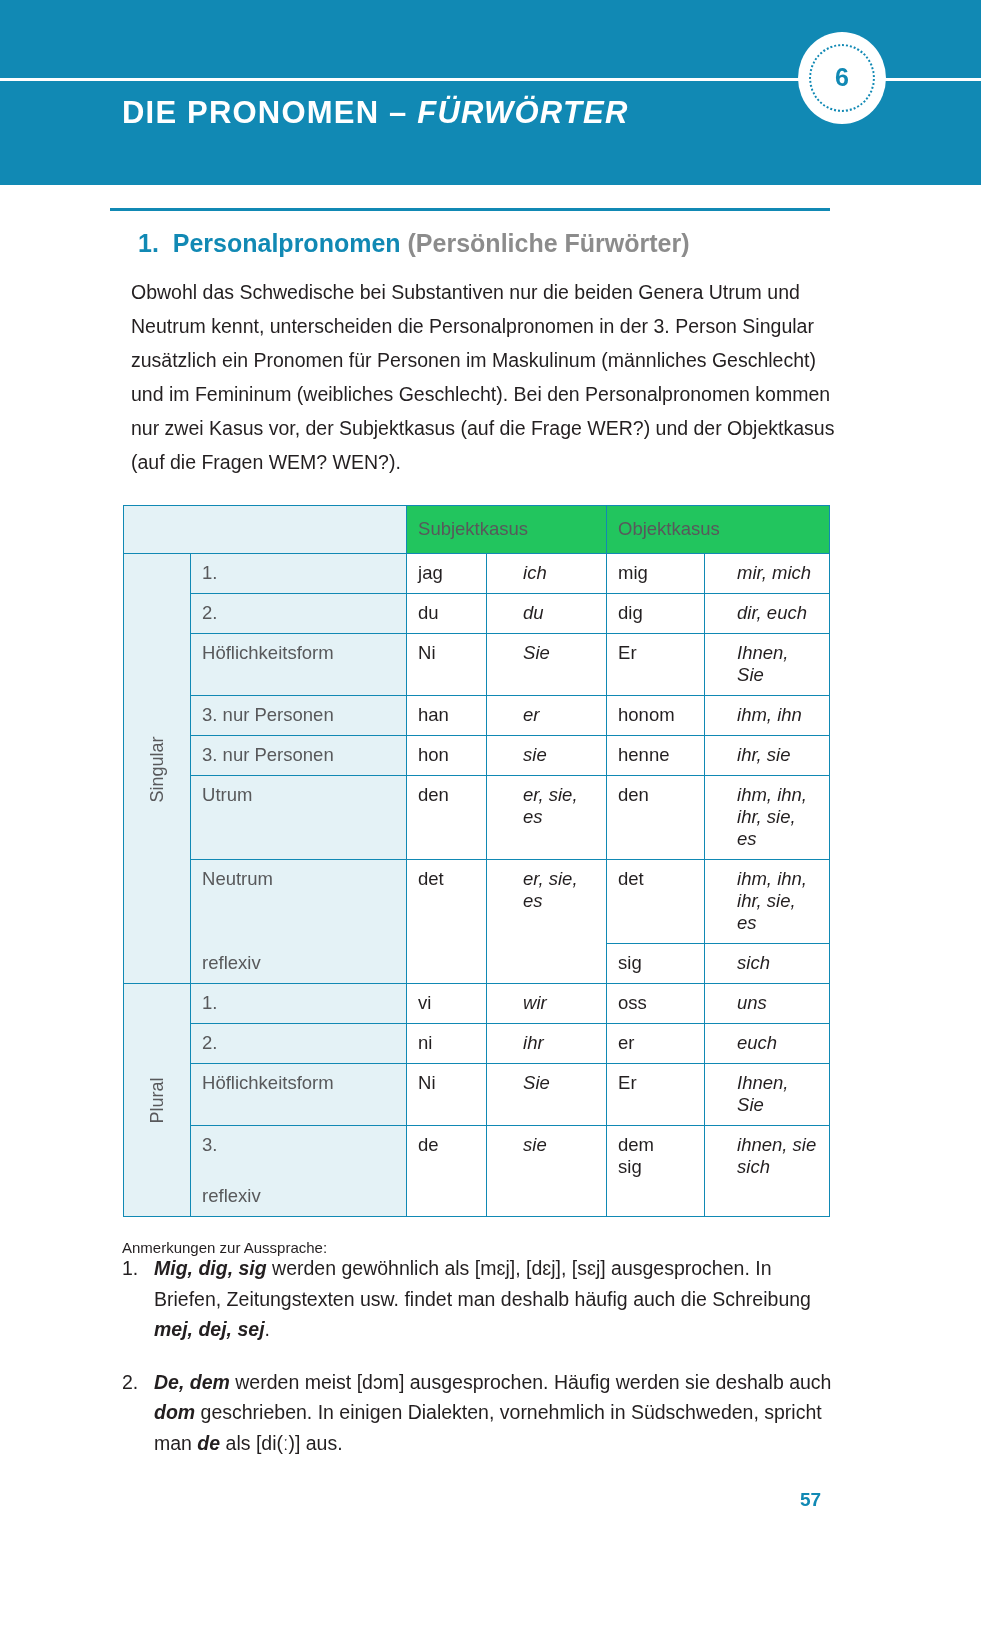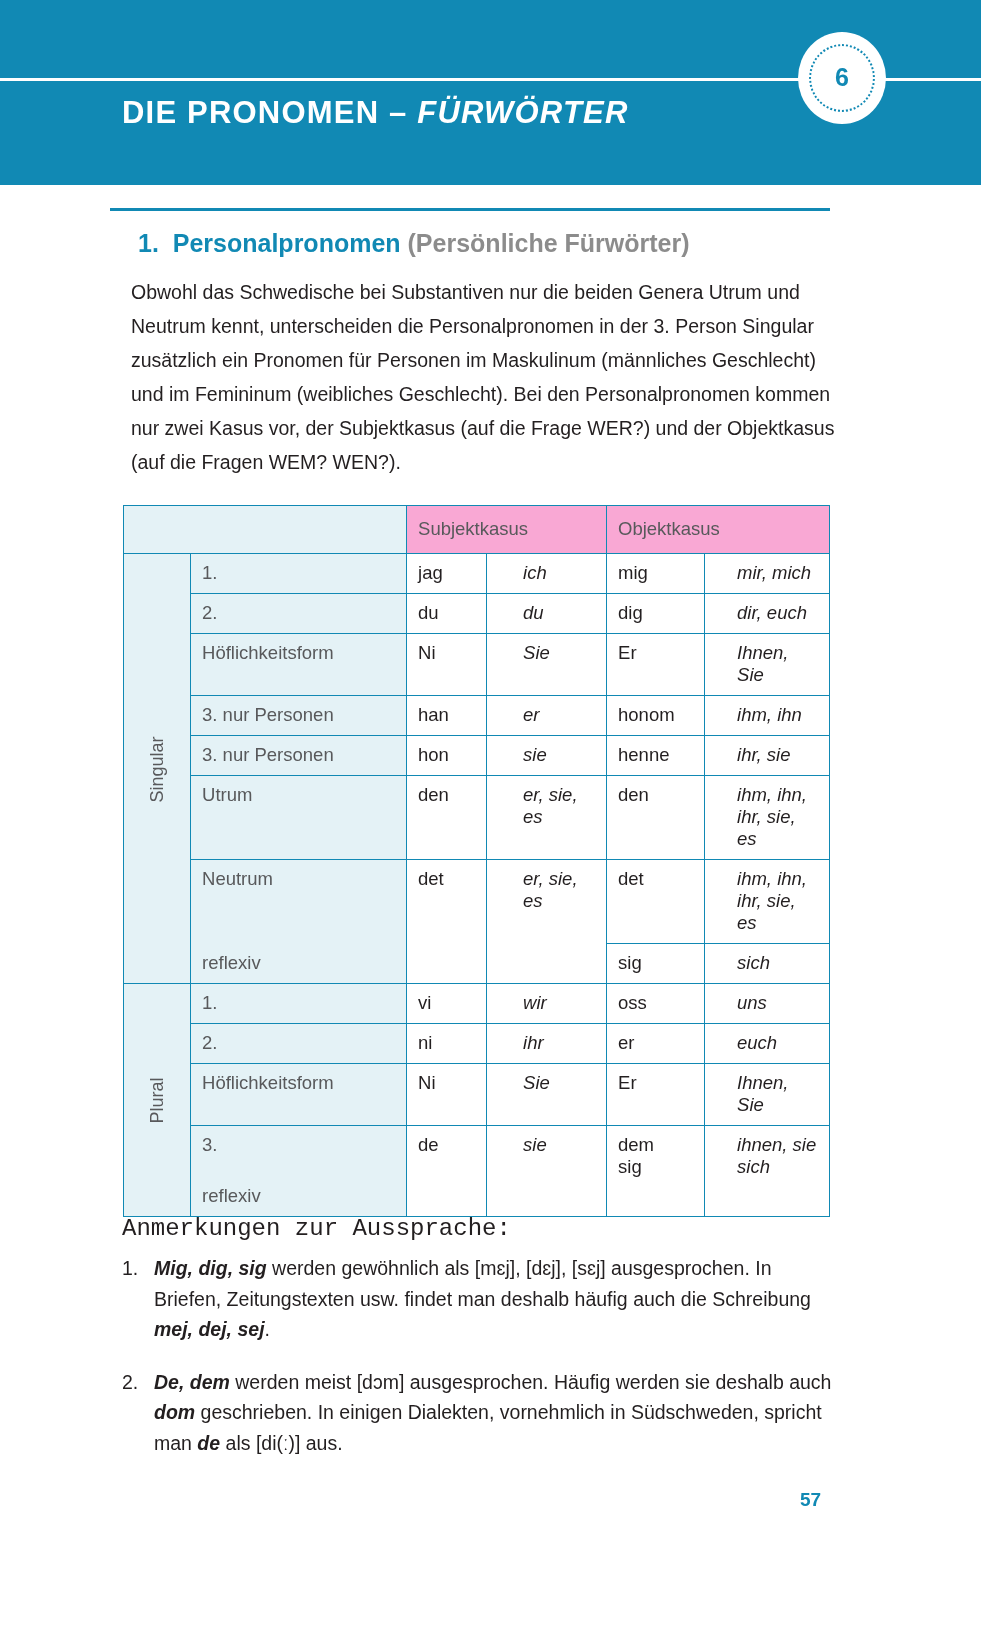--- a/index.html
+++ b/index.html
@@ -126,21 +126,21 @@
   }
   .ptable td, .ptable th {
     border: 1.6px solid #1189b4;
     padding: 8px 10px 9px 11px;
     vertical-align: top;
     text-align: left;
     font-weight: normal;
     background: #ffffff;
   }
   .ptable .hdr {
-    background: #f9a8d4;
+    background: #22c55e;
     color: #58595b;
     height: 48px;
     vertical-align: middle;
   }
   .ptable .hdr-blank {
     background: #e4f2f6;
     border-right: none;
   }
   .ptable .hdr-blank2 {
     background: #e4f2f6;
@@ -172,24 +172,23 @@
   .ptable .sv2 { width: 98px; margin-top: 10px; }
   .ptable .de2 { font-style: italic; padding-left: 32px; }
   .ptable .tall { height: 72px; }
   .ptable .no-b { border-bottom: none; }
   .ptable .no-t { border-top: none; }
 
   
   .notes-title {
     position: absolute;
     left: 122px;
-    top: 1030px;
-    font-size: 24px;
+    top: 1054px;
+    font-size: 15px;
     color: #231f20;
-    font-family: Liberation Mono, monospace;
   }
   .notes {
     position: absolute;
     left: 122px;
     top: 1068px;
     width: 718px;
     font-size: 19.5px;
     line-height: 30.5px;
     color: #231f20;
   }

